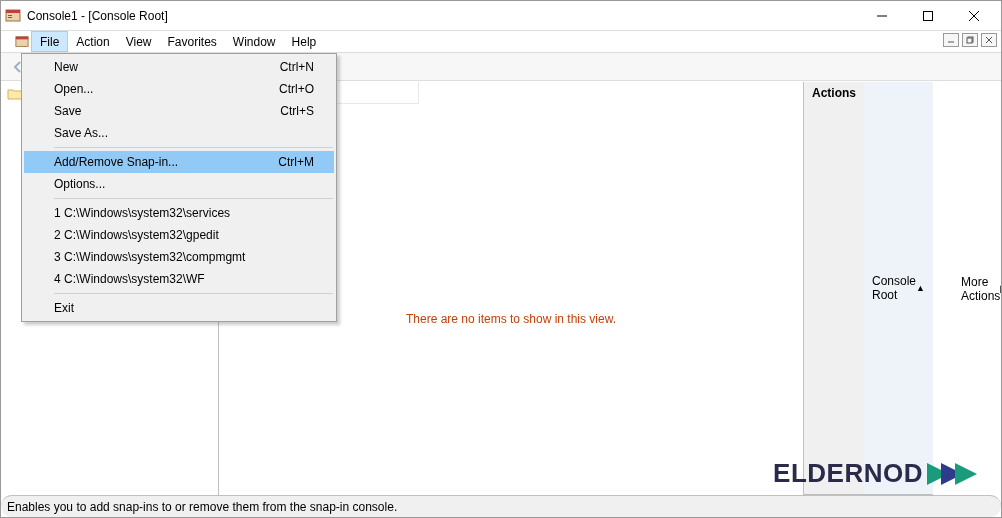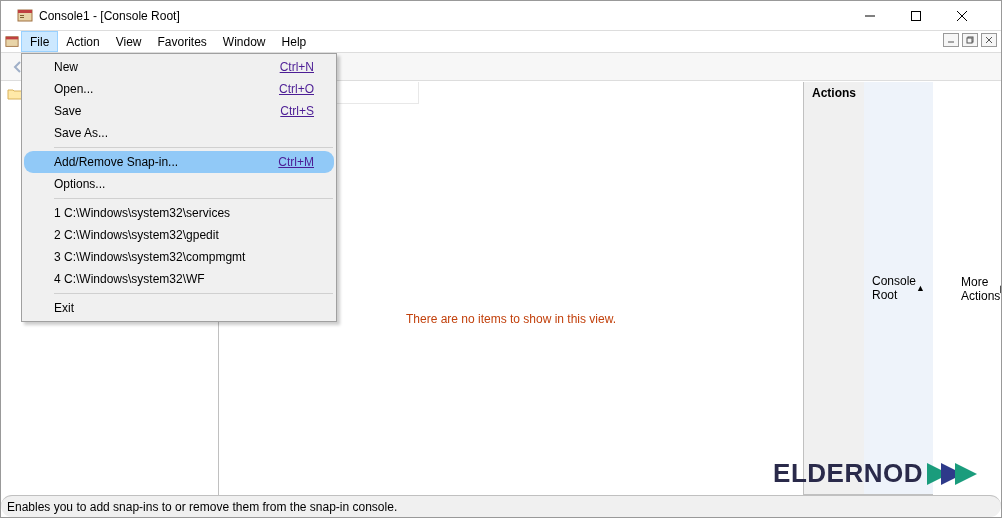--- a/index.html
+++ b/index.html
@@ -16,21 +16,21 @@
       position: relative;
       overflow: hidden;
       border: 1px solid #999;
     }
     .titlebar {
       height: 30px;
       background: #fff;
       border-bottom: 1px solid #ddd;
       display: flex;
       align-items: center;
-      padding: 0 16px;
+      padding: 0 4px;
     }
     .titlebar .app-icon {
       width: 16px;
       height: 16px;
       margin-right: 6px;
       display: flex;
       align-items: center;
       justify-content: center;
     }
     .titlebar .title-text {
@@ -48,21 +48,21 @@
       align-items: center;
       justify-content: center;
       cursor: pointer;
     }
     .menubar {
       height: 22px;
       background: #fff;
       border-bottom: 1px solid #ddd;
       display: flex;
       align-items: stretch;
-      padding-left: 2px;
+      padding-left: 12px;
       position: relative;
     }
     .menubar .app-icon {
       width: 18px;
       display: flex;
       align-items: center;
       justify-content: center;
     }
     .menubar .menu {
       padding: 0 8px;
@@ -202,29 +202,27 @@
     }
     .dropdown-menu .mi {
       display: flex;
       align-items: flex-end;
       padding: 4px 6px 4px 30px;
       cursor: default;
       position: relative;
     }
     .dropdown-menu .mi.highlighted {
       background: #91c9f7;
-      border-radius: 9px;
     }
     .dropdown-menu .mi .label {
       flex: 1;
     }
     .dropdown-menu .mi .shortcut {
-      color: #4c1d95;
+      color: #000000;
       padding-right: 14px;
-      text-decoration: underline;
     }
     .dropdown-menu .sep {
       height: 1px;
       background: #d0d0d0;
       margin: 3px 1px 3px 30px;
     }
     .watermark {
       position: absolute;
       bottom: 28px;
       right: 18px;

